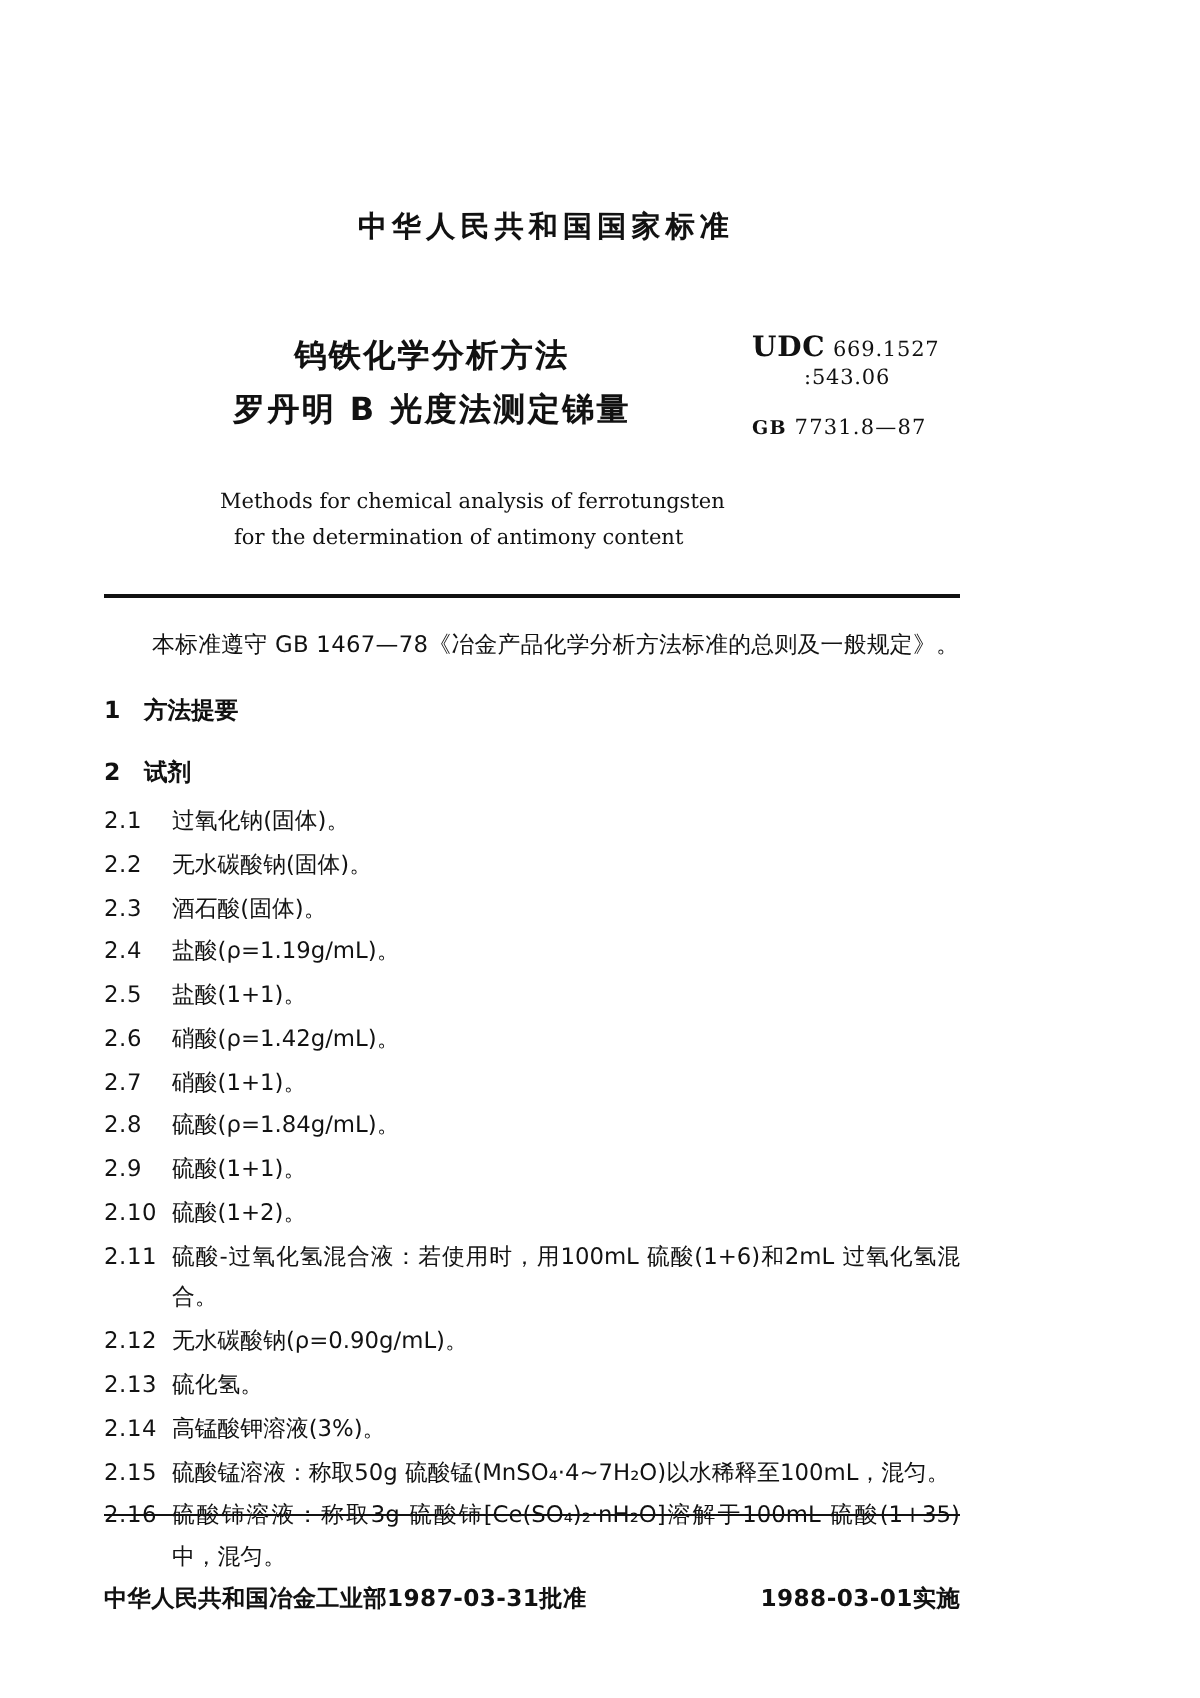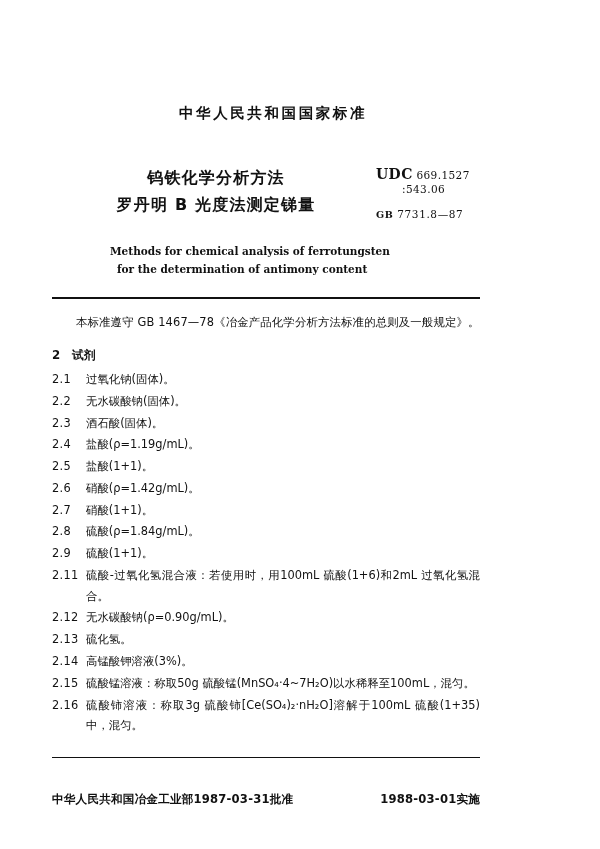--- a/index.html
+++ b/index.html
@@ -74,21 +74,21 @@
     letter-spacing: 0.6px;
     margin-top: 13px;
     white-space: nowrap;
   }
   .gb-prefix { font-weight: bold; font-size: 9.5px; }
 
   .eng-title {
     margin-top: 22px;
     padding-left: 110px;
     font-family: "DejaVu Serif", "Liberation Serif", serif;
-    font-weight: bold;
+    font-weight: normal;
     font-size: 10.5px;
     line-height: 18px;
     color: #111;
   }
   .eng-title .l2 { padding-left: 7px; }
   .eng-title .l3 { padding-left: 7px; }
 
   .rule-top {
     margin: 19px 52px 0 52px;
     border-top: 2.2px solid #111;
@@ -203,20 +203,23 @@
     <div class="l1">Methods for chemical analysis of ferrotungsten</div>
     <div class="l3">for the determination of antimony content</div>
   </div>
 
   <div class="rule-top"></div>
 
   <div class="body-wrap">
 
     <div class="para indent-2">本标准遵守 GB 1467—78《冶金产品化学分析方法标准的总则及一般规定》。</div>
 
+    <div class="sec-head">
+      <span class="num">1</span><span>方法提要</span>
+    </div>
 
 
     <div class="sec-head">
       <span class="num">2</span><span>试剂</span>
     </div>
 
     <ul class="reagents">
       <li>
         <span class="rnum">2.1</span>
         <span class="rtxt">过氧化钠(固体)。</span>
@@ -245,20 +248,24 @@
         <span class="rnum">2.7</span>
         <span class="rtxt">硝酸(1+1)。</span>
       </li>
       <li>
         <span class="rnum">2.8</span>
         <span class="rtxt">硫酸(ρ=1.84g/mL)。</span>
       </li>
       <li>
         <span class="rnum">2.9</span>
         <span class="rtxt">硫酸(1+1)。</span>
+      </li>
+      <li>
+        <span class="rnum">2.10</span>
+        <span class="rtxt">硫酸(1+2)。</span>
       </li>
       <li>
         <span class="rnum">2.11</span>
         <span class="rtxt">硫酸-过氧化氢混合液：若使用时，用100mL 硫酸(1+6)和2mL 过氧化氢混合。</span>
       </li>
       <li>
         <span class="rnum">2.12</span>
         <span class="rtxt">无水碳酸钠(ρ=0.90g/mL)。</span>
       </li>
       <li>

